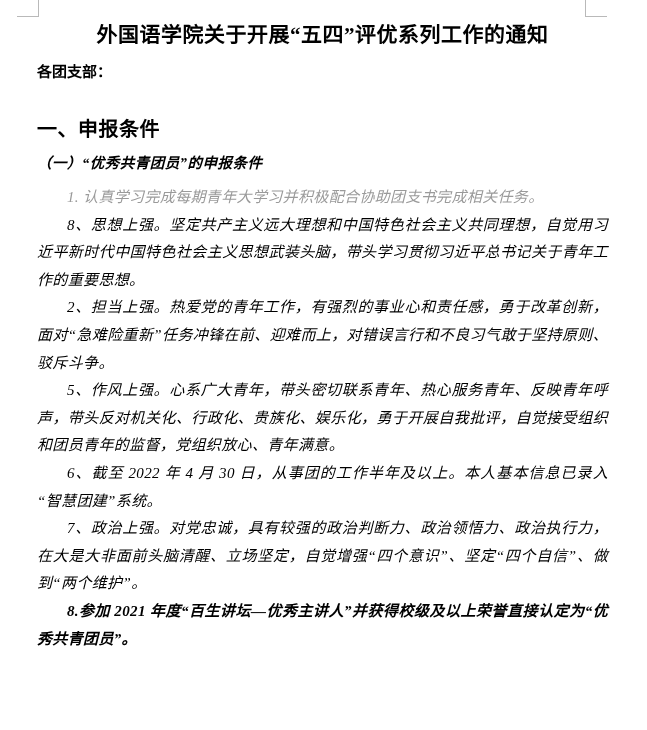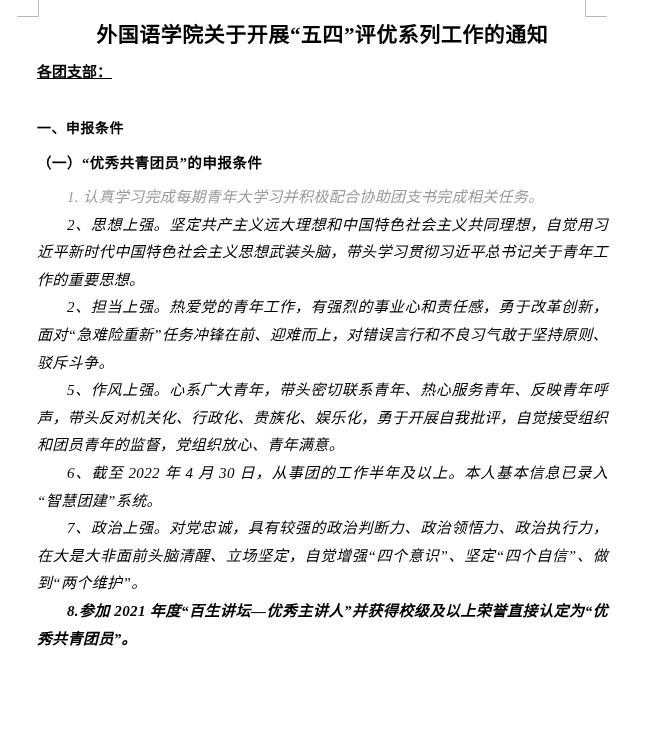--- a/index.html
+++ b/index.html
@@ -46,35 +46,35 @@
     line-height: 30px;
     font-weight: bold;
     text-align: center;
     letter-spacing: 0.5px;
   }
   .salutation {
     margin: 10px 0 0 0;
     font-size: 15px;
     line-height: 24px;
     font-weight: bold;
-    text-decoration: underline;
   }
   .sec-heading {
     margin: 34px 0 0 0;
-    font-size: 14px;
+    font-size: 20px;
     line-height: 22px;
     font-weight: bold;
     letter-spacing: 0.5px;
   }
   .sub-heading {
     margin: 12px 0 0 0;
     font-size: 14.5px;
     line-height: 22px;
     font-weight: bold;
     letter-spacing: 0.5px;
+    font-style: italic;
   }
   .items {
     margin-top: 10px;
   }
   .item {
     margin: 0;
     font-size: 15px;
     line-height: 27.6px;
     text-align: justify;
     text-justify: inter-ideograph;
@@ -102,21 +102,21 @@
     <h1 class="doc-title">外国语学院关于开展“五四”评优系列工作的通知</h1>
 
     <p class="salutation">各团支部：</p>
 
     <h2 class="sec-heading">一、申报条件</h2>
 
     <h3 class="sub-heading">（一）“优秀共青团员”的申报条件</h3>
 
     <div class="items">
       <p class="item muted">1. 认真学习完成每期青年大学习并积极配合协助团支书完成相关任务。</p>
-      <p class="item">2、思想上强。坚定共产主义远大理想和中国特色社会主义共同理想，自觉用习近平新时代中国特色社会主义思想武装头脑，带头学习贯彻习近平总书记关于青年工作的重要思想。</p>
+      <p class="item">8、思想上强。坚定共产主义远大理想和中国特色社会主义共同理想，自觉用习近平新时代中国特色社会主义思想武装头脑，带头学习贯彻习近平总书记关于青年工作的重要思想。</p>
       <p class="item">2、担当上强。热爱党的青年工作，有强烈的事业心和责任感，勇于改革创新，面对“急难险重新”任务冲锋在前、迎难而上，对错误言行和不良习气敢于坚持原则、驳斥斗争。</p>
       <p class="item">5、作风上强。心系广大青年，带头密切联系青年、热心服务青年、反映青年呼声，带头反对机关化、行政化、贵族化、娱乐化，勇于开展自我批评，自觉接受组织和团员青年的监督，党组织放心、青年满意。</p>
       <p class="item">6、截至 2022 年 4 月 30 日，从事团的工作半年及以上。本人基本信息已录入“智慧团建”系统。</p>
       <p class="item">7、政治上强。对党忠诚，具有较强的政治判断力、政治领悟力、政治执行力，在大是大非面前头脑清醒、立场坚定，自觉增强“四个意识”、坚定“四个自信”、做到“两个维护”。</p>
       <p class="item strong">8.参加 2021 年度“百生讲坛—优秀主讲人”并获得校级及以上荣誉直接认定为“优秀共青团员”。</p>
     </div>
 
   </div>
 </div>
 

